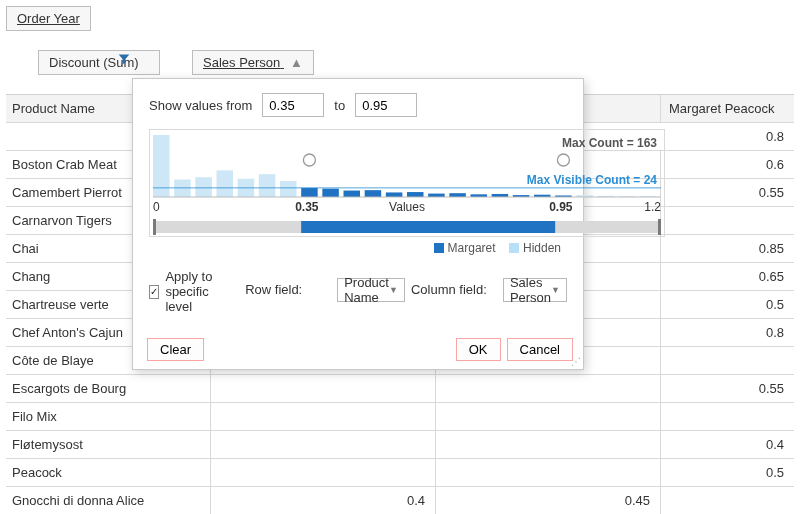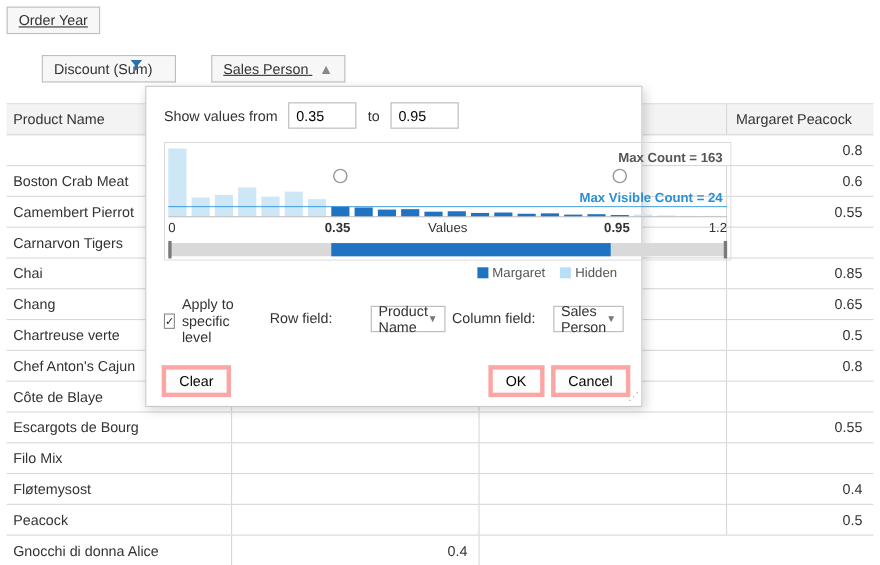--- a/index.html
+++ b/index.html
@@ -120,21 +120,21 @@
   }
   .combo .caret { font-size:9px; color:#777; }
 
   .popup-footer {
     position: absolute;
     bottom: 8px; left: 14px; right: 10px;
     display: flex;
     align-items: center;
   }
   .btn {
-    border: 4px solid #fca5a5;
+    border: 1px solid #fca5a5;
     background: #fdfdfd;
     padding: 3px 12px;
     font-size: 13px;
     cursor: pointer;
   }
   .spacer { flex:1; }
   .resize-grip {
     position:absolute; right:2px; bottom:2px; font-size:10px; color:#aaa;
   }
 </style>
@@ -236,20 +236,21 @@
       </div>
       <div class="row">
         <div class="cell-label">Peacock</div>
         <div class="cell-mid1"></div>
         <div class="cell-mid2"></div>
         <div class="cell-right">0.5</div>
       </div>
       <div class="row">
         <div class="cell-label">Gnocchi di donna Alice</div>
         <div class="cell-mid1">0.4</div>
+        <div class="cell-mid2">0.45</div>
         <div class="cell-right"></div>
       </div>
     </div>
 </div>
 
 <div class="popup">
   <div class="top-row">
     <span>Show values from</span>
     <input class="num-input" value="0.35" style="">
     <span>to</span>

